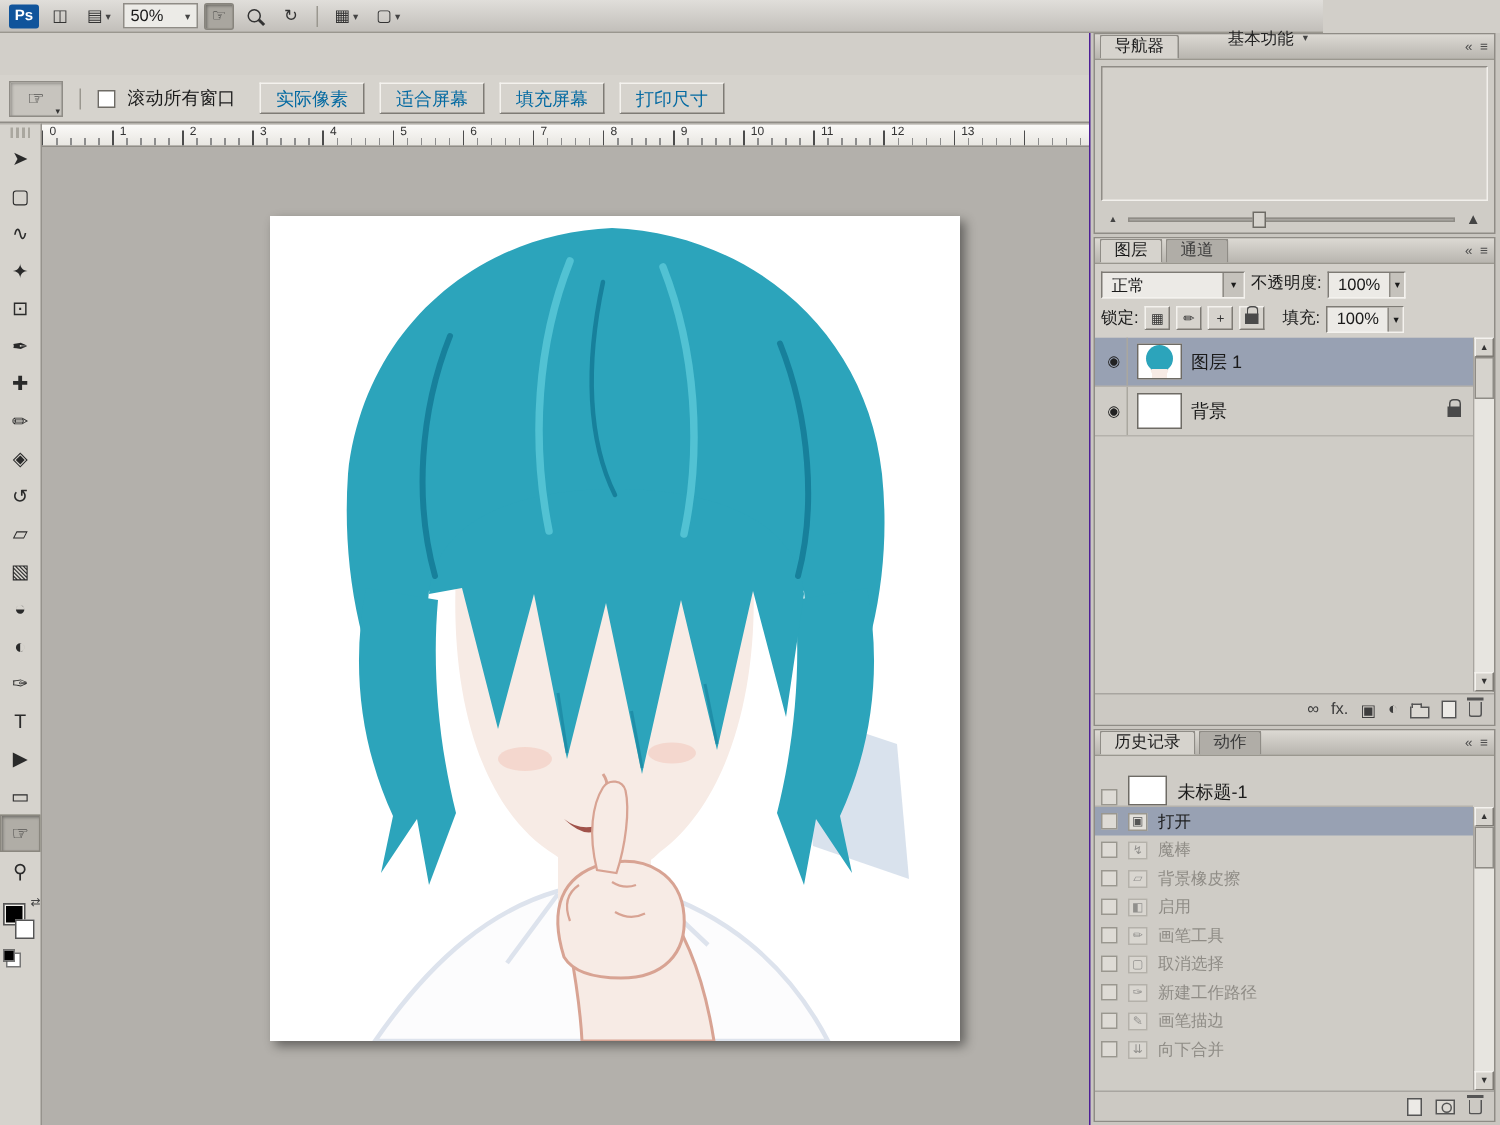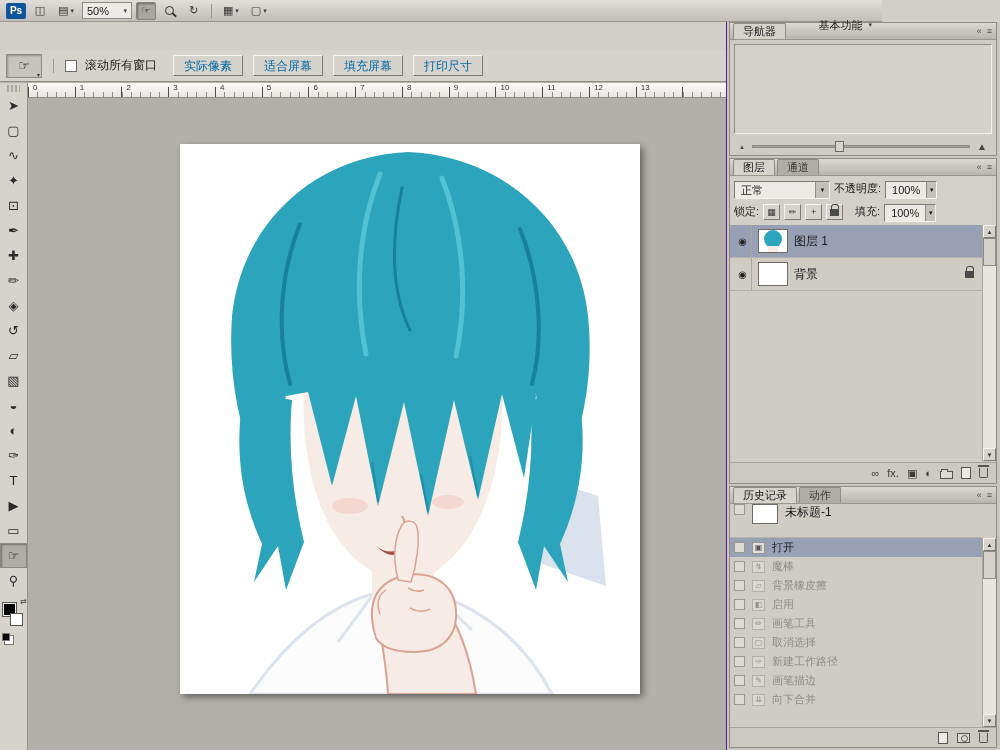--- a/index.html
+++ b/index.html
@@ -105,21 +105,21 @@
   .thumb { width:30px; height:24px; background:#fff; border:1px solid #6e6b65; overflow:hidden; }
   .lname { font-size:12px; }
   .lname.italic { }
   .locksym { margin-left:auto; margin-right:4px; }
   .l-foot { position:absolute; bottom:0; left:0; right:0; height:21px; border-top:1px solid #a8a5a0; background:#ccc9c3;
     display:flex; align-items:center; justify-content:flex-end; gap:8px; padding:0 8px; font-size:11px; color:#3d3d3d; }
 
   
   #history { top:464px; height:262px; }
   .h-body { position:absolute; top:17px; bottom:20px; left:0; right:14px; background:#cfccc6; overflow:hidden; }
-  .snap-row { height:34px; display:flex; align-items:flex-start; gap:7px; padding:0 4px; border-bottom:1px solid #b5b2ac; }
+  .snap-row { height:34px; display:flex; align-items:flex-end; gap:7px; padding:0 4px; border-bottom:1px solid #b5b2ac; }
   .well { width:11px; height:11px; border:1px solid #9a978f; background:#dedbd5; flex:none; }
   .snap-thumb { width:26px; height:20px; background:#fff; border:1px solid #6e6b65; }
   .hrow { height:19px; display:flex; align-items:center; gap:7px; padding:0 4px; font-size:11px; }
   .hrow.selected { background:#98a1b3; }
   .hrow.dimmed { color:#8f8c86; }
   .hicon { width:13px; height:12px; background:#e3e0db; border:1px solid #9a978f; font-size:8px; color:#555;
     display:flex; align-items:center; justify-content:center; flex:none; }
   .hrow.dimmed .hicon { opacity:.5; }
   .h-foot { position:absolute; bottom:0; left:0; right:0; height:20px; border-top:1px solid #a8a5a0; background:#ccc9c3;
     display:flex; align-items:center; justify-content:flex-end; gap:9px; padding:0 8px; }

